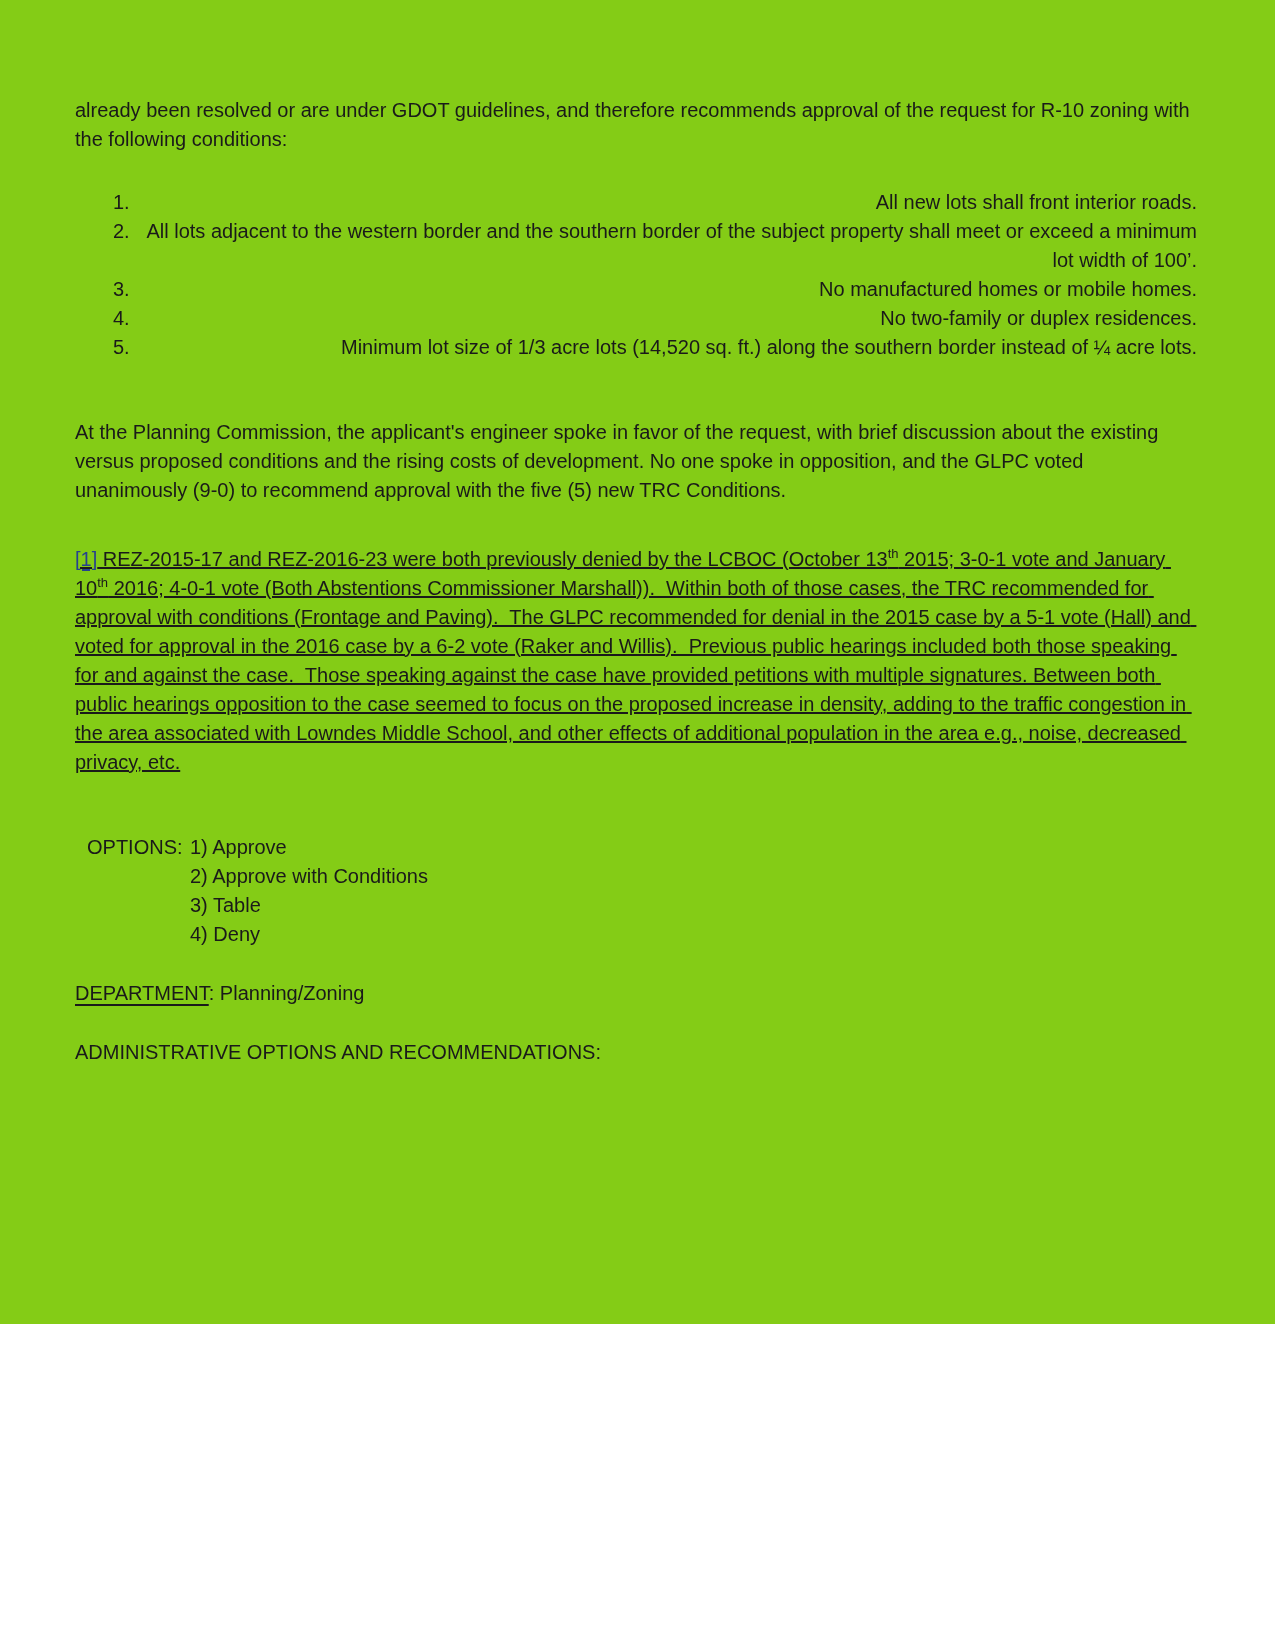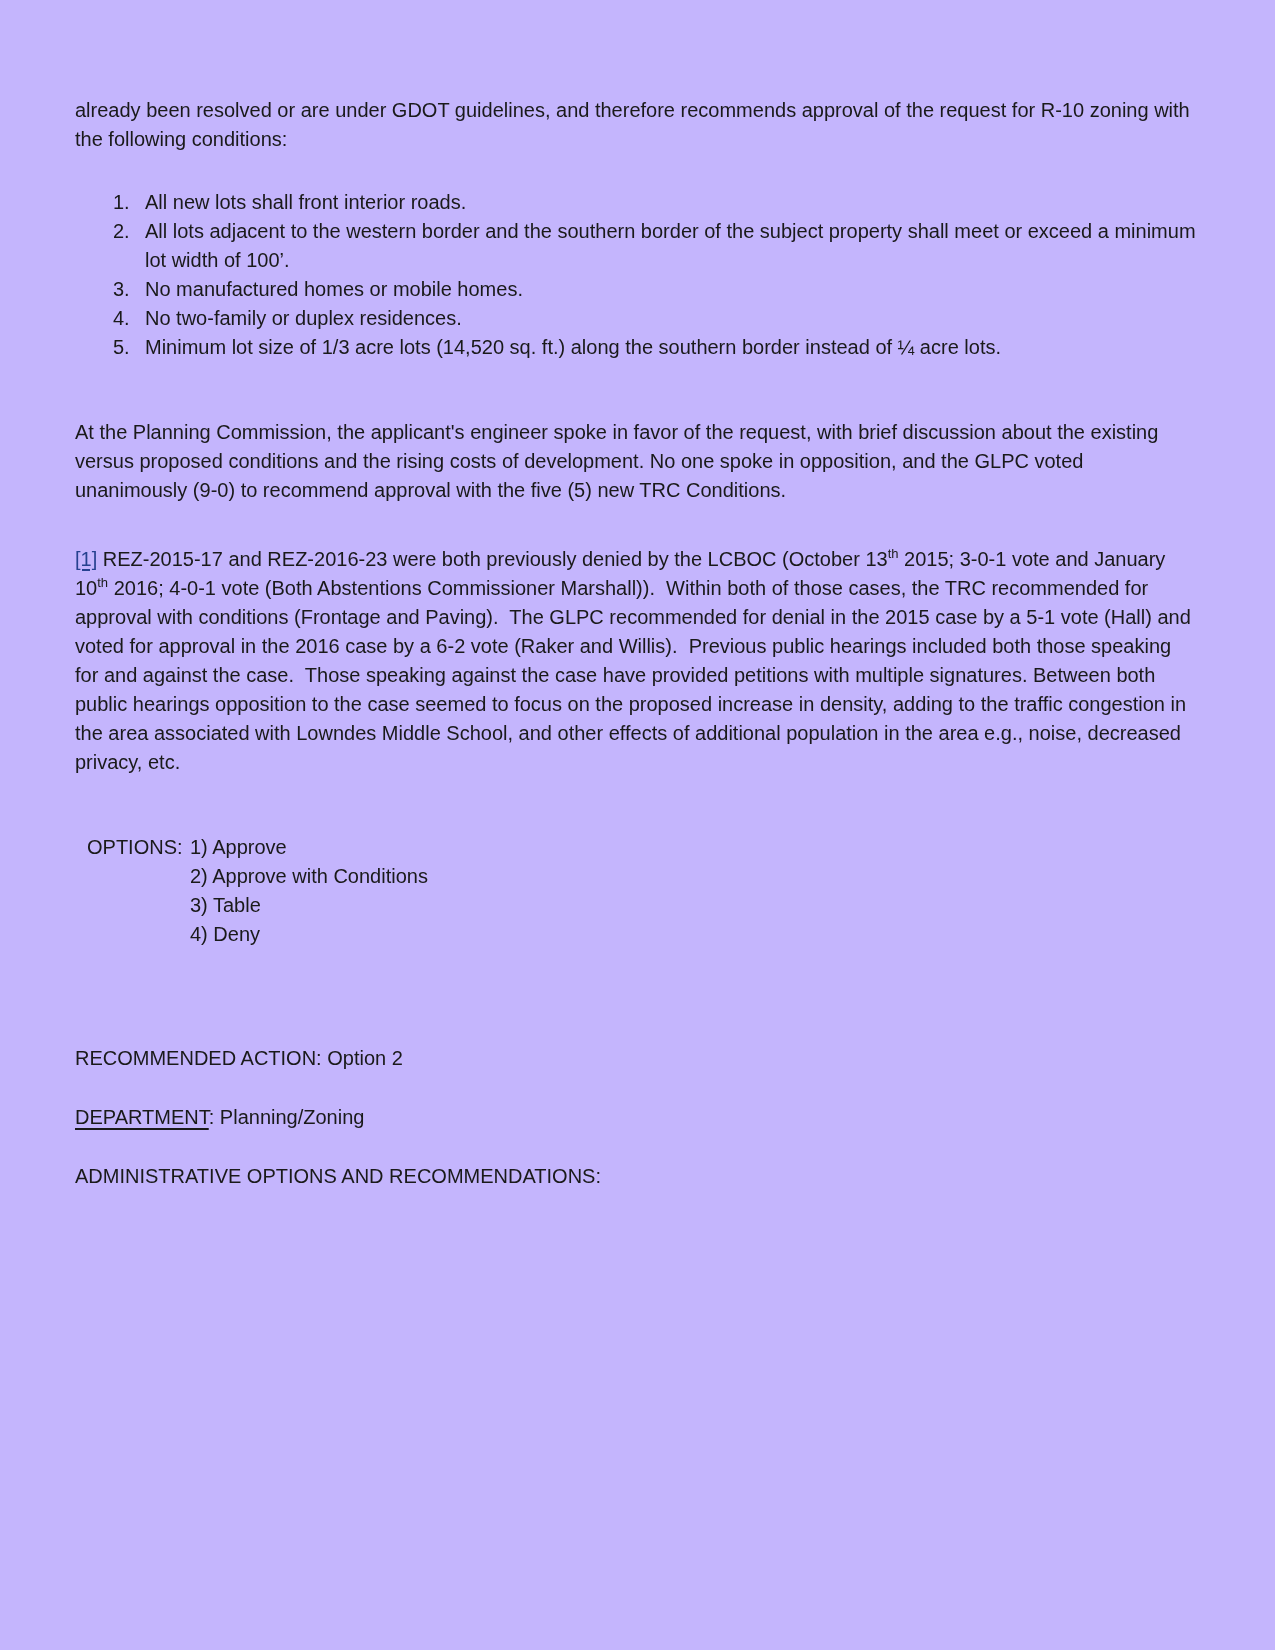--- a/index.html
+++ b/index.html
@@ -3,23 +3,23 @@
 <meta charset="utf-8">
 <style>
   html, body {
     margin: 0;
     padding: 0;
     background: #ffffff;
   }
   .page {
     position: relative;
     width: 1275px;
-    height: 1650px;
+    height: 1324px;
     box-sizing: border-box;
-    background: #c4b5fd;
+    background: #84cc16;
     color: #1a1a1a;
     font-family: "Liberation Sans", sans-serif;
     font-size: 20px;
     line-height: 29px;
     padding: 96px 78px 0 75px;
     overflow: hidden;
   }
   .para {
     margin: 0;
     white-space: pre-wrap;
@@ -36,23 +36,24 @@
   }
   .condition-num {
     flex: 0 0 70px;
     box-sizing: border-box;
     padding-left: 38px;
     white-space: pre;
   }
   .condition-text {
     flex: 1 1 auto;
     white-space: pre-wrap;
+    text-align: right;
   }
   .planning-para { margin-top: 56px; }
-  .footnote-para { margin-top: 40px; }
+  .footnote-para { margin-top: 40px; text-decoration: underline; }
   .footnote-link {
     color: #26418f;
     text-decoration: underline;
     text-underline-offset: 3px;
     cursor: pointer;
   }
   sup.sup {
     font-size: 13px;
     line-height: 0;
     vertical-align: super;
@@ -120,21 +121,20 @@
   <div class="options-block">
     <span class="options-label">OPTIONS:</span>
     <div class="options-items">
       <div class="option-item">1) Approve</div>
       <div class="option-item">2) Approve with Conditions</div>
       <div class="option-item">3) Table</div>
       <div class="option-item">4) Deny</div>
     </div>
   </div>
 
-  <p class="para recommended-para"><span>RECOMMENDED ACTION:</span><span> Option 2</span></p>
 
   <div class="dept-row">
     <span class="dept-cell"><span class="u-label">DEPARTMENT</span><span>: Planning/Zoning</span></span>
   </div>
 
   <p class="para admin-para">ADMINISTRATIVE OPTIONS AND RECOMMENDATIONS:</p>
 
 </div>
 
 </body></html>

